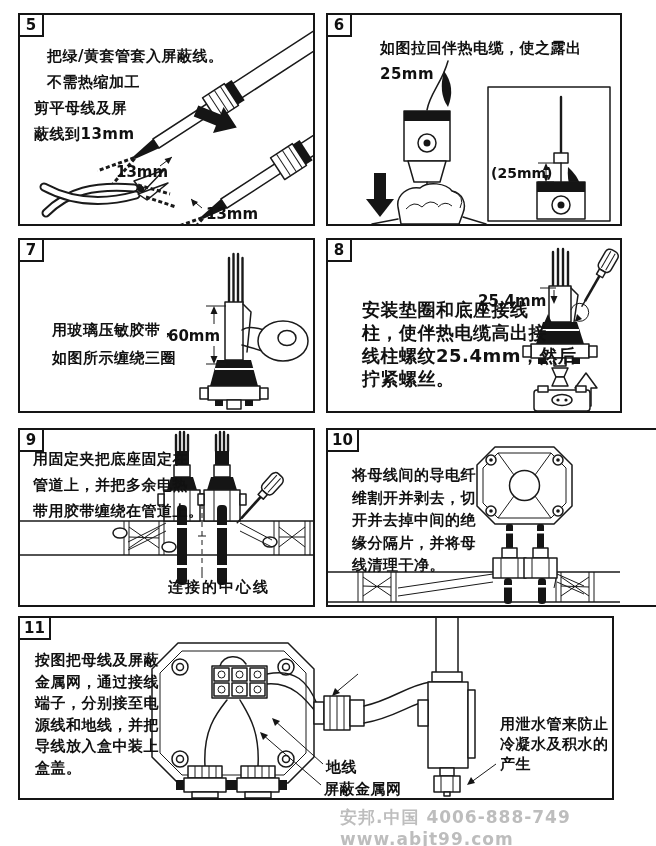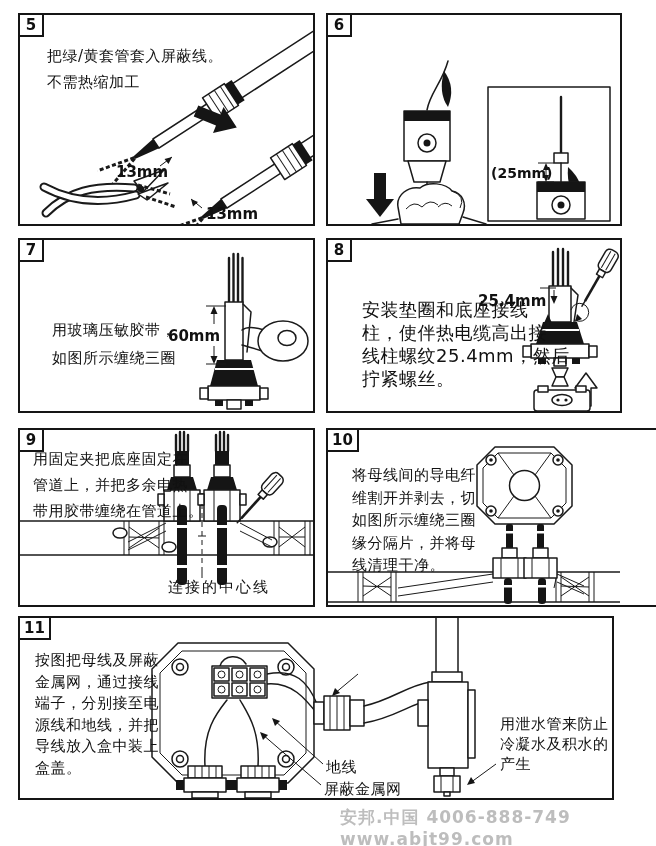--- a/index.html
+++ b/index.html
@@ -2,21 +2,21 @@
 <html><head>
 <meta charset="utf-8">
 <style>
   html,body{margin:0;padding:0;background:#fff;}
   .page{position:relative;width:656px;height:846px;background:#fff;overflow:hidden;
         font-family:"DejaVu Sans","Liberation Sans",sans-serif;color:#111;}
   .panel{position:absolute;border:2px solid #151515;background:#fff;box-sizing:border-box;}
   .num{position:absolute;top:-2px;left:-2px;min-width:14px;height:20px;padding:0 4px;
        border:2px solid #151515;background:#fff;font-weight:bold;font-size:15px;
        line-height:20px;text-align:center;z-index:3;}
-  .txt{position:absolute;font-weight:normal;font-size:15px;line-height:26px;
+  .txt{position:absolute;font-weight:bold;font-size:15px;line-height:26px;
        white-space:pre-line;z-index:2;letter-spacing:.5px;}
   .panel svg{position:absolute;left:0;top:0;z-index:1;}
   .s{fill:#fff;stroke:#1a1a1a;stroke-width:1.5;stroke-linejoin:round;}
   .k{fill:#151515;stroke:none;}
   .ln{fill:none;stroke:#1a1a1a;stroke-width:1.5;stroke-linecap:round;}
   .ln2{fill:none;stroke:#1a1a1a;stroke-width:2.4;stroke-linecap:round;}
   .thin{fill:none;stroke:#1a1a1a;stroke-width:1;}
   .braid{fill:none;stroke:#1a1a1a;stroke-width:3;stroke-dasharray:4 2.5;}
   .dim{font-family:"DejaVu Sans","Liberation Sans",sans-serif;font-weight:bold;
        font-size:15px;fill:#111;}
@@ -67,20 +67,22 @@
         <line x1="140" y1="151" x2="152" y2="142" class="thin"></line>
         <polygon points="152,142 144.5,144 148.5,149" class="k"></polygon>
         <line x1="182" y1="193" x2="171" y2="184" class="thin"></line>
         <polygon points="171,184 173,191.5 178,187" class="k"></polygon>
       </g>
       <text x="96" y="162" class="dim">13mm</text>
       <text x="186" y="204" class="dim">13mm</text>
     </svg>
     <div class="txt" style="left:27px;top:28px">把绿/黄套管套入屏蔽线。
 不需热缩加工</div>
+    <div class="txt" style="left:14px;top:80px">剪平母线及屏
+蔽线到13mm</div>
   </section>
 
   <section class="panel" style="left:326px;top:13px;width:296px;height:213px">
     <div class="num">6</div>
     <svg width="292" height="209" viewBox="0 0 292 209">
       <g>
         <path d="M116,56 q12,16 4,36 q-10,-14 -4,-36 Z" class="k"></path>
         <path d="M120,46 C114,68 102,78 99,95" class="ln"></path>
         <rect x="76" y="96" width="46" height="50" class="s"></rect>
         <rect x="76" y="96" width="46" height="10" class="k"></rect>
@@ -111,20 +113,21 @@
         <circle cx="233" cy="190" r="9" class="s"></circle>
         <circle cx="233" cy="190" r="3.5" class="k"></circle>
         <line x1="210" y1="148" x2="226" y2="148" class="thin"></line>
         <line x1="210" y1="167" x2="226" y2="167" class="thin"></line>
         <line x1="218" y1="150" x2="218" y2="165" class="thin"></line>
         <polygon points="218,148 215,155 221,155" class="k"></polygon>
         <polygon points="218,167 215,160 221,160" class="k"></polygon>
         <text x="163" y="163" class="dim" style="font-size:14px">(25mm)</text>
       </g>
     </svg>
+    <div class="txt" style="left:52px;top:20px">如图拉回伴热电缆，使之露出25mm</div>
   </section>
 
   <section class="panel" style="left:18px;top:238px;width:297px;height:175px">
     <div class="num">7</div>
     <svg width="293" height="171" viewBox="0 0 293 171">
       <g>
         <line x1="209" y1="18" x2="209" y2="62" class="ln2"></line>
         <line x1="213.5" y1="14" x2="213.5" y2="62" class="ln2"></line>
         <line x1="218" y1="14" x2="218" y2="62" class="ln2"></line>
         <line x1="222.5" y1="18" x2="222.5" y2="62" class="ln2"></line>
@@ -331,21 +334,21 @@
         <line x1="204" y1="128" x2="204" y2="148" class="thin"></line>
         <line x1="221" y1="128" x2="221" y2="148" class="thin"></line>
         <rect x="176" y="148" width="8" height="26" rx="3.5" class="k"></rect>
         <rect x="210" y="148" width="8" height="26" rx="3.5" class="k"></rect>
         <rect x="176" y="155" width="8" height="2.5" fill="#fff"></rect>
         <rect x="210" y="155" width="8" height="2.5" fill="#fff"></rect>
       </g>
     </svg>
     <div class="txt" style="left:24px;top:34px;line-height:22.5px">将母线间的导电纤
 维割开并剥去，切
-如图所示缠绕三圈
+开并去掉中间的绝
 缘分隔片，并将母
 线清理干净。</div>
   </section>
 
   <section class="panel" style="left:18px;top:616px;width:596px;height:184px">
     <div class="num">11</div>
     <svg width="600" height="180" viewBox="0 0 600 180">
       <g>
         <polygon points="158,25 268,25 294,51 294,139 268,165 158,165 132,139 132,51" class="s"></polygon>
         <polygon points="162,33 264,33 286,55 286,135 264,157 162,157 140,135 140,55" class="thin"></polygon>

